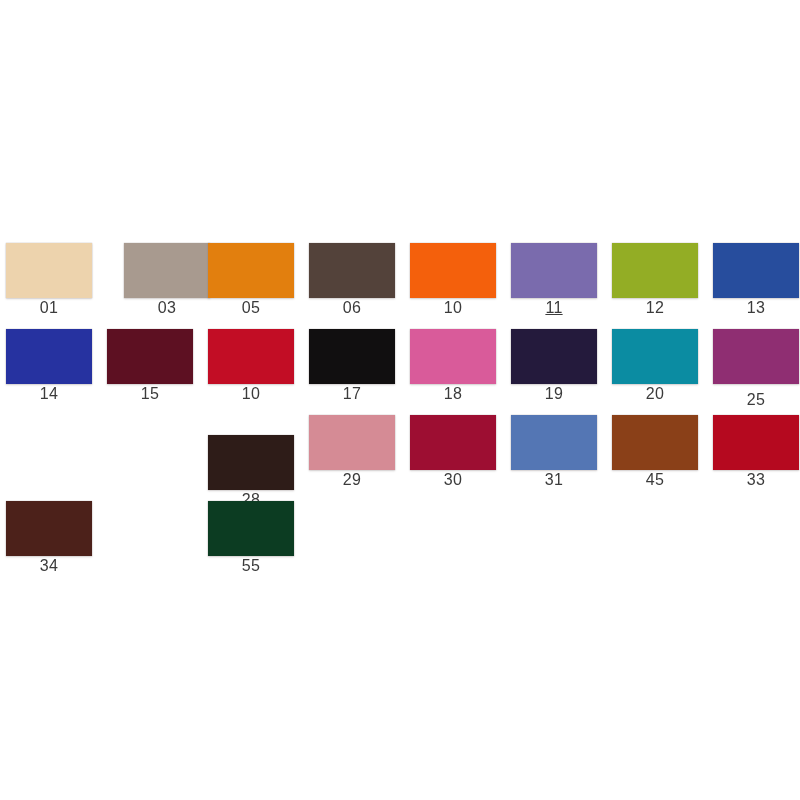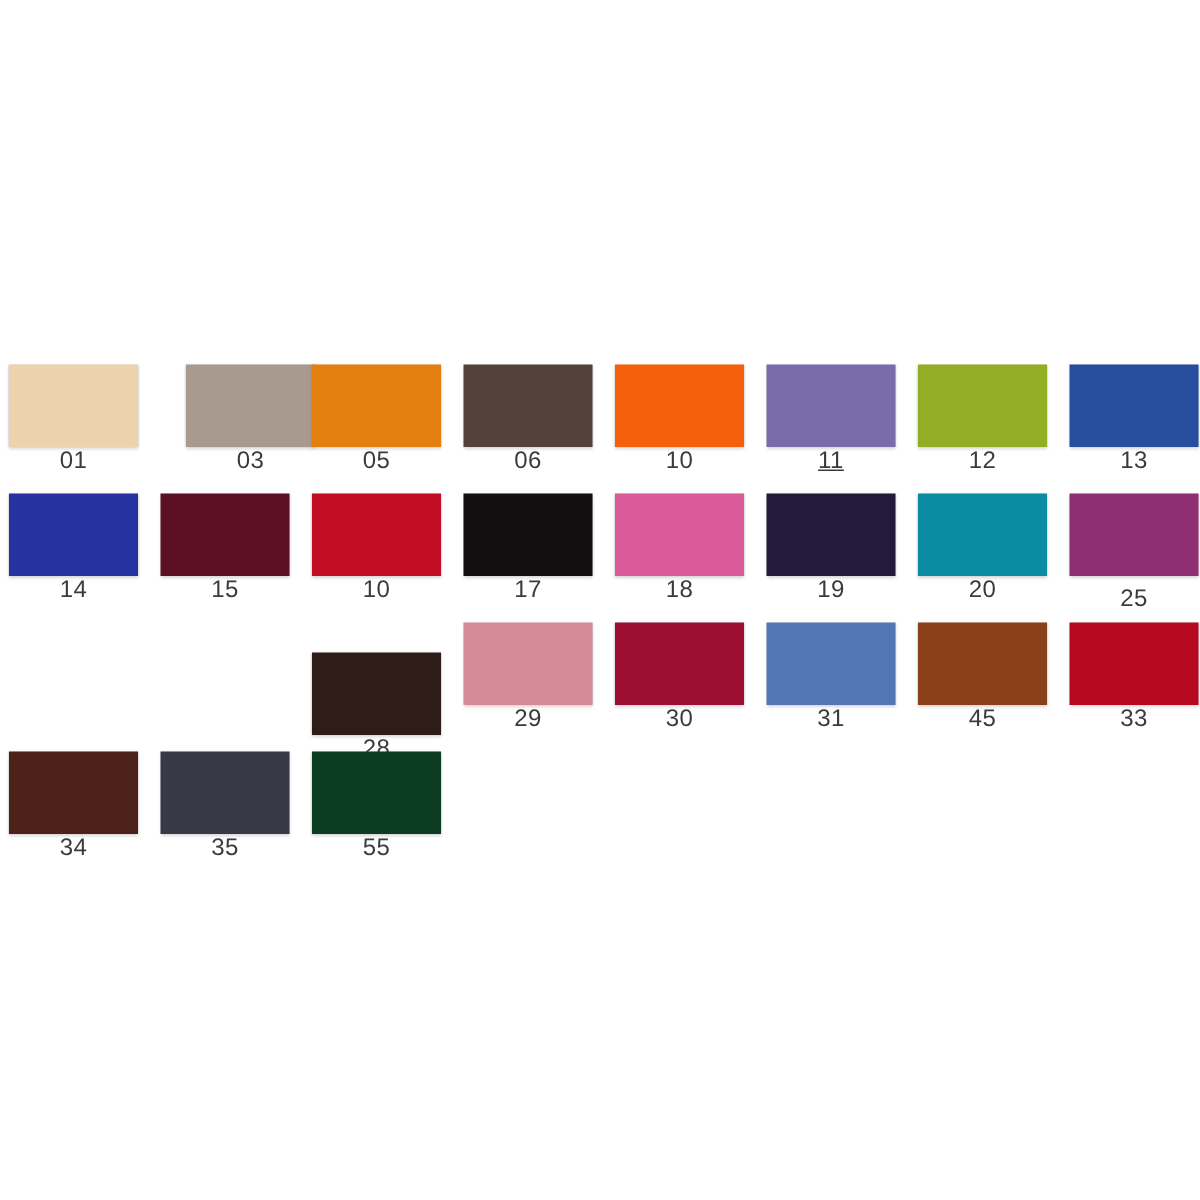--- a/index.html
+++ b/index.html
@@ -138,21 +138,17 @@
       <div class="swatch-label" style="width: 86px; color: rgb(59, 59, 59);">45</div>
     </div>
     <div class="swatch-cell" style="left: 713px; top: 415px;">
       <div class="swatch-chip" title="red" style="width: 86px; height: 55px; background: rgb(181, 9, 31);"></div>
       <div class="swatch-label" style="width: 86px; color: rgb(59, 59, 59);">33</div>
     </div>
     <div class="swatch-cell" style="left: 6px; top: 501px;">
       <div class="swatch-chip" title="dark-chocolate" style="width: 86px; height: 55px; background: rgb(76, 33, 26);"></div>
       <div class="swatch-label" style="width: 86px; color: rgb(59, 59, 59);">34</div>
     </div>
-    <div class="swatch-cell" style="left: 107px; top: 501px;">
-      <div class="swatch-chip" title="charcoal-navy" style="width: 86px; height: 55px; background: rgb(56, 56, 70);"></div>
-      <div class="swatch-label" style="width: 86px; color: rgb(59, 59, 59);">35</div>
-    </div>
     <div class="swatch-cell" style="left: 208px; top: 501px;">
       <div class="swatch-chip" title="bottle-green" style="width: 86px; height: 55px; background: rgb(12, 60, 34);"></div>
       <div class="swatch-label" style="width: 86px; color: rgb(59, 59, 59);">55</div>
     </div>
   </div>
 
 </body></html>

